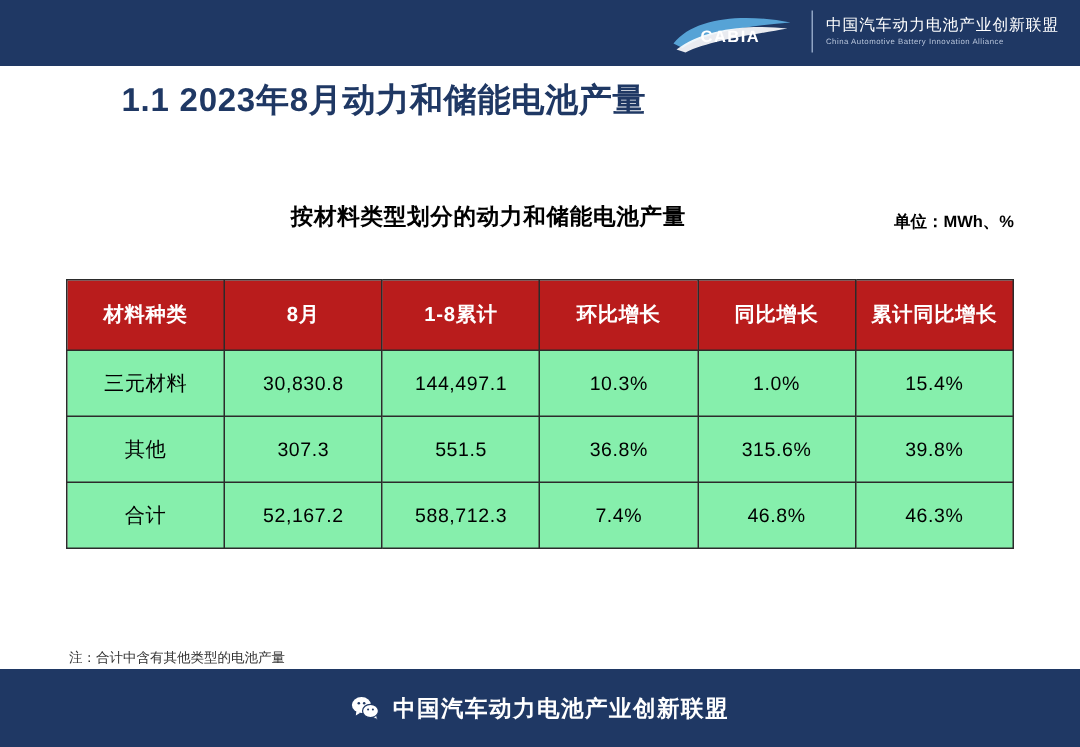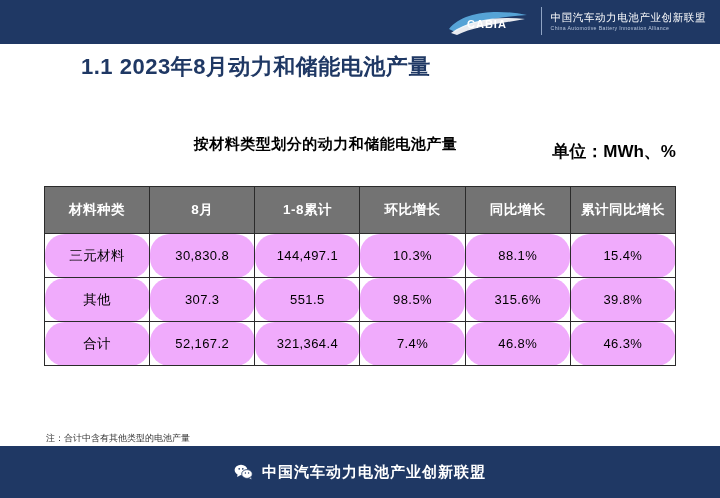--- a/index.html
+++ b/index.html
@@ -83,21 +83,21 @@
     font-size: 15px;
     font-weight: bold;
     color: #000000;
     letter-spacing: 0.5px;
     margin-top: 19px;
   }
   .unit-note {
     position: absolute;
     top: 140px;
     right: 44px;
-    font-size: 17px;
+    font-size: 11px;
     font-weight: bold;
     color: #000000;
   }
 
   
   .table-wrap {
     position: absolute;
     top: 186px;
     left: 44px;
     width: 632px;
@@ -108,32 +108,31 @@
     table-layout: fixed;
   }
   table.data th,
   table.data td {
     border: 1px solid #2b2b2b;
     text-align: center;
     font-size: 13px;
     color: #000000;
   }
   table.data thead th {
-    background: #737373;
+    background: #b91c1c;
     color: #ffffff;
     font-weight: bold;
     height: 44px;
     font-size: 13.5px;
     letter-spacing: 0.5px;
   }
   table.data tbody td {
     height: 41px;
-    background: #f0abfc;
+    background: #86efac;
     letter-spacing: 0.4px;
-    border-radius: 20px;
   }
   table.data tbody td.firstcol {
     font-size: 13.5px;
   }
 
   
   .footnote {
     position: absolute;
     top: 432px;
     left: 46px;
@@ -212,35 +211,35 @@
         <th>同比增长</th>
         <th>累计同比增长</th>
       </tr>
     </thead>
     <tbody>
       <tr>
         <td class="firstcol">三元材料</td>
         <td>30,830.8</td>
         <td>144,497.1</td>
         <td>10.3%</td>
-        <td>88.1%</td>
+        <td>1.0%</td>
         <td>15.4%</td>
       </tr>
       <tr>
         <td class="firstcol">其他</td>
         <td>307.3</td>
         <td>551.5</td>
-        <td>98.5%</td>
+        <td>36.8%</td>
         <td>315.6%</td>
         <td>39.8%</td>
       </tr>
       <tr>
         <td class="firstcol">合计</td>
         <td>52,167.2</td>
-        <td>321,364.4</td>
+        <td>588,712.3</td>
         <td>7.4%</td>
         <td>46.8%</td>
         <td>46.3%</td>
       </tr>
     </tbody>
   </table>
 </div>
 
 <div class="footnote">注：合计中含有其他类型的电池产量</div>
 

